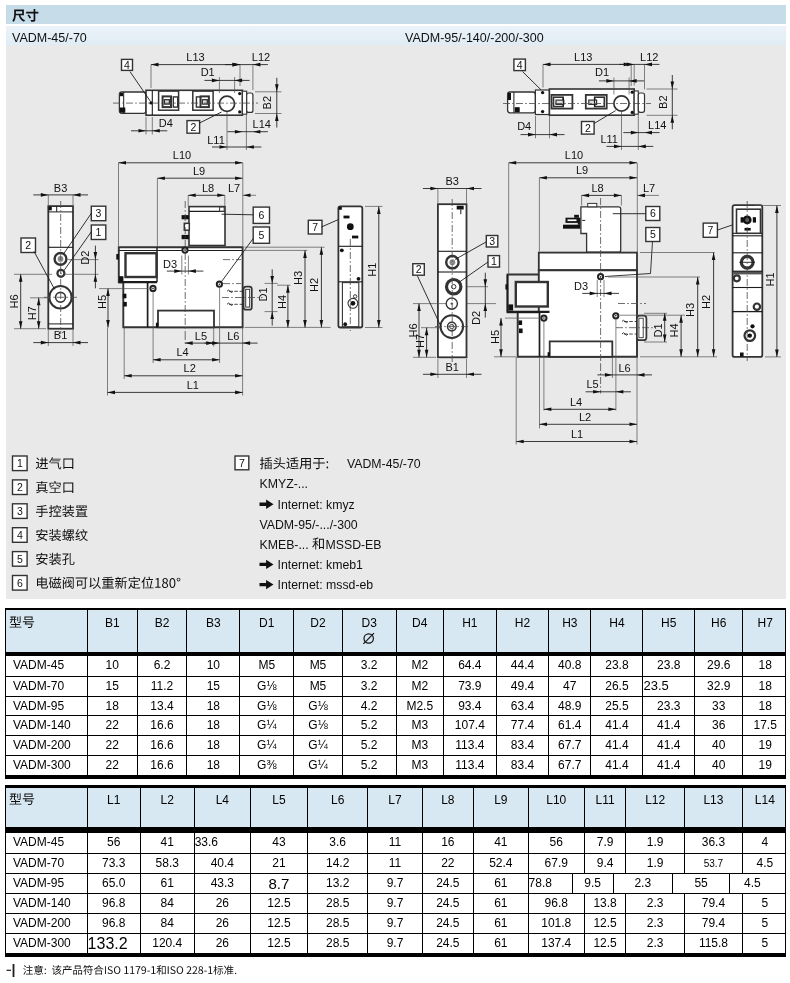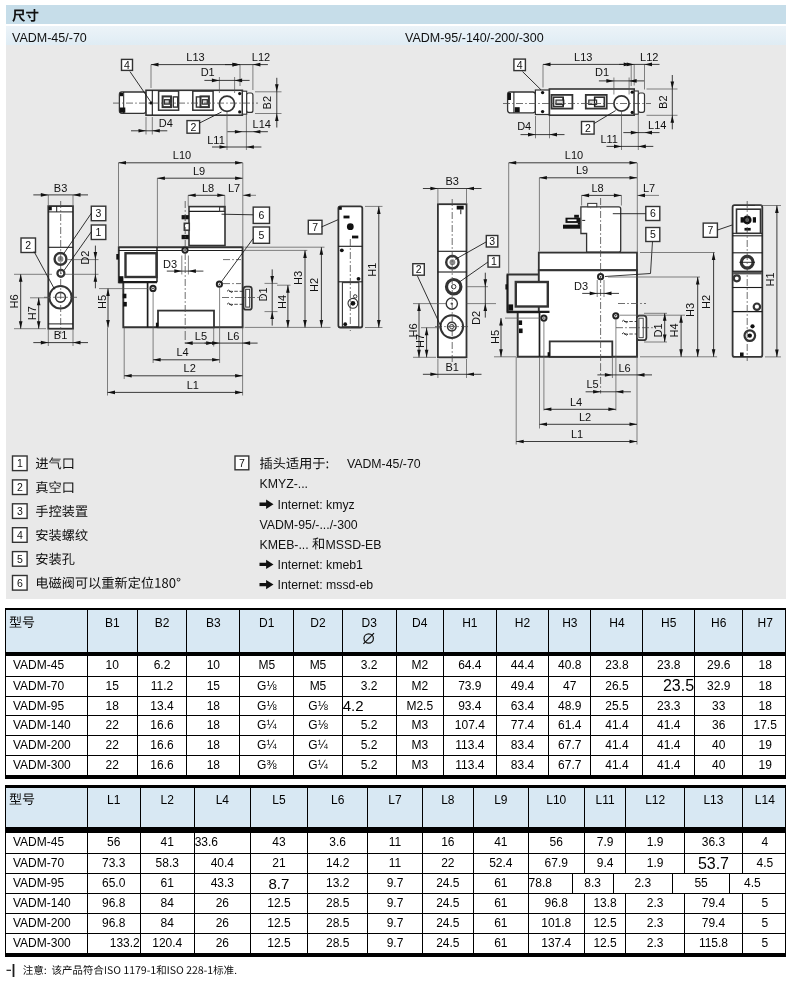--- a/index.html
+++ b/index.html
@@ -56,32 +56,32 @@
         <div style="width:49.8px;border-right:1.3px solid #000;box-sizing:border-box;flex:none;text-align:center;font-size:12px;line-height:18.8px">11.2</div>
         <div style="width:52.9px;border-right:1.3px solid #000;box-sizing:border-box;flex:none;text-align:center;font-size:12px;line-height:18.8px">15</div>
         <div style="width:53.9px;border-right:1.3px solid #000;box-sizing:border-box;flex:none;text-align:center;font-size:12px;line-height:18.8px">G⅛</div>
         <div style="width:48.6px;border-right:1.3px solid #000;box-sizing:border-box;flex:none;text-align:center;font-size:12px;line-height:18.8px">M5</div>
         <div style="width:53.8px;border-right:1.3px solid #000;box-sizing:border-box;flex:none;text-align:center;font-size:12px;line-height:18.8px">3.2</div>
         <div style="width:47.4px;border-right:1.3px solid #000;box-sizing:border-box;flex:none;text-align:center;font-size:12px;line-height:18.8px">M2</div>
         <div style="width:52.8px;border-right:1.3px solid #000;box-sizing:border-box;flex:none;text-align:center;font-size:12px;line-height:18.8px">73.9</div>
         <div style="width:52.5px;border-right:1.3px solid #000;box-sizing:border-box;flex:none;text-align:center;font-size:12px;line-height:18.8px">49.4</div>
         <div style="width:42.1px;border-right:1.3px solid #000;box-sizing:border-box;flex:none;text-align:center;font-size:12px;line-height:18.8px">47</div>
         <div style="width:52.1px;border-right:1.3px solid #000;box-sizing:border-box;flex:none;text-align:center;font-size:12px;line-height:18.8px">26.5</div>
-        <div style="width:51.6px;border-right:1.3px solid #000;box-sizing:border-box;flex:none;text-align:right;font-size:16px;line-height:18.8px">23.5</div>
+        <div style="width:51.6px;border-right:1.3px solid #000;box-sizing:border-box;flex:none;text-align:left;font-size:13px;line-height:18.8px">23.5</div>
         <div style="width:48.4px;border-right:1.3px solid #000;box-sizing:border-box;flex:none;text-align:center;font-size:12px;line-height:18.8px">32.9</div>
         <div style="width:43.5px;box-sizing:border-box;flex:none;text-align:center;font-size:12px;line-height:18.8px">18</div>
       </div>
       <div style="display:flex;height:19.8px;border-top:1px solid #000;box-sizing:border-box">
         <div style="width:82px;border-right:1.3px solid #000;box-sizing:border-box;flex:none;padding-left:7px;text-align:left;font-size:12px;line-height:18.8px">VADM-95</div>
         <div style="width:49.6px;border-right:1.3px solid #000;box-sizing:border-box;flex:none;text-align:center;font-size:12px;line-height:18.8px">18</div>
         <div style="width:49.8px;border-right:1.3px solid #000;box-sizing:border-box;flex:none;text-align:center;font-size:12px;line-height:18.8px">13.4</div>
         <div style="width:52.9px;border-right:1.3px solid #000;box-sizing:border-box;flex:none;text-align:center;font-size:12px;line-height:18.8px">18</div>
         <div style="width:53.9px;border-right:1.3px solid #000;box-sizing:border-box;flex:none;text-align:center;font-size:12px;line-height:18.8px">G⅛</div>
         <div style="width:48.6px;border-right:1.3px solid #000;box-sizing:border-box;flex:none;text-align:center;font-size:12px;line-height:18.8px">G⅛</div>
-        <div style="width:53.8px;border-right:1.3px solid #000;box-sizing:border-box;flex:none;font-size:15px;line-height:18.8px">4.2</div>
+        <div style="width:53.8px;border-right:1.3px solid #000;box-sizing:border-box;flex:none;text-align:center;font-size:12px;line-height:18.8px">4.2</div>
         <div style="width:47.4px;border-right:1.3px solid #000;box-sizing:border-box;flex:none;text-align:center;font-size:12px;line-height:18.8px">M2.5</div>
         <div style="width:52.8px;border-right:1.3px solid #000;box-sizing:border-box;flex:none;text-align:center;font-size:12px;line-height:18.8px">93.4</div>
         <div style="width:52.5px;border-right:1.3px solid #000;box-sizing:border-box;flex:none;text-align:center;font-size:12px;line-height:18.8px">63.4</div>
         <div style="width:42.1px;border-right:1.3px solid #000;box-sizing:border-box;flex:none;text-align:center;font-size:12px;line-height:18.8px">48.9</div>
         <div style="width:52.1px;border-right:1.3px solid #000;box-sizing:border-box;flex:none;text-align:center;font-size:12px;line-height:18.8px">25.5</div>
         <div style="width:51.6px;border-right:1.3px solid #000;box-sizing:border-box;flex:none;text-align:center;font-size:12px;line-height:18.8px">23.3</div>
         <div style="width:48.4px;border-right:1.3px solid #000;box-sizing:border-box;flex:none;text-align:center;font-size:12px;line-height:18.8px">33</div>
         <div style="width:43.5px;box-sizing:border-box;flex:none;text-align:center;font-size:12px;line-height:18.8px">18</div>
       </div>
       <div style="display:flex;height:19.8px;border-top:1px solid #000;box-sizing:border-box">
@@ -176,35 +176,35 @@
         <div style="width:53.9px;border-right:1.3px solid #000;box-sizing:border-box;flex:none;text-align:center;font-size:12px;line-height:19px">58.3</div>
         <div style="width:56.3px;border-right:1.3px solid #000;box-sizing:border-box;flex:none;text-align:center;font-size:12px;line-height:19px">40.4</div>
         <div style="width:56.9px;border-right:1.3px solid #000;box-sizing:border-box;flex:none;text-align:center;font-size:12px;line-height:19px">21</div>
         <div style="width:60.6px;border-right:1.3px solid #000;box-sizing:border-box;flex:none;text-align:center;font-size:12px;line-height:19px">14.2</div>
         <div style="width:54.1px;border-right:1.3px solid #000;box-sizing:border-box;flex:none;text-align:center;font-size:12px;line-height:19px">11</div>
         <div style="width:51.6px;border-right:1.3px solid #000;box-sizing:border-box;flex:none;text-align:center;font-size:12px;line-height:19px">22</div>
         <div style="width:54.4px;border-right:1.3px solid #000;box-sizing:border-box;flex:none;text-align:center;font-size:12px;line-height:19px">52.4</div>
         <div style="width:56.4px;border-right:1.3px solid #000;box-sizing:border-box;flex:none;text-align:center;font-size:12px;line-height:19px">67.9</div>
         <div style="width:41.3px;border-right:1.3px solid #000;box-sizing:border-box;flex:none;text-align:center;font-size:12px;line-height:19px">9.4</div>
         <div style="width:58.9px;border-right:1.3px solid #000;box-sizing:border-box;flex:none;text-align:center;font-size:12px;line-height:19px">1.9</div>
-        <div style="width:57.7px;border-right:1.3px solid #000;box-sizing:border-box;flex:none;text-align:center;font-size:16px;line-height:19px">53.7</div>
+        <div style="width:57.7px;border-right:1.3px solid #000;box-sizing:border-box;flex:none;text-align:center;font-size:10px;line-height:19px">53.7</div>
         <div style="width:44.1px;box-sizing:border-box;flex:none;text-align:center;font-size:12px;line-height:19px">4.5</div>
       </div>
       <div style="display:flex;height:20px;border-top:1px solid #000;box-sizing:border-box">
         <div style="width:81.6px;border-right:1.3px solid #000;box-sizing:border-box;flex:none;padding-left:7px;text-align:left;font-size:12px;line-height:19px">VADM-95</div>
         <div style="width:53.2px;border-right:1.3px solid #000;box-sizing:border-box;flex:none;text-align:center;font-size:12px;line-height:19px">65.0</div>
         <div style="width:53.9px;border-right:1.3px solid #000;box-sizing:border-box;flex:none;text-align:center;font-size:12px;line-height:19px">61</div>
         <div style="width:56.3px;border-right:1.3px solid #000;box-sizing:border-box;flex:none;text-align:center;font-size:12px;line-height:19px">43.3</div>
         <div style="width:56.9px;border-right:1.3px solid #000;box-sizing:border-box;flex:none;text-align:center;font-size:15px;line-height:19px">8.7</div>
         <div style="width:60.6px;border-right:1.3px solid #000;box-sizing:border-box;flex:none;text-align:center;font-size:12px;line-height:19px">13.2</div>
         <div style="width:54.1px;border-right:1.3px solid #000;box-sizing:border-box;flex:none;text-align:center;font-size:12px;line-height:19px">9.7</div>
         <div style="width:51.6px;border-right:1.3px solid #000;box-sizing:border-box;flex:none;text-align:center;font-size:12px;line-height:19px">24.5</div>
         <div style="width:54.4px;border-right:1.3px solid #000;box-sizing:border-box;flex:none;text-align:center;font-size:12px;line-height:19px">61</div>
         <div style="width:44px;border-right:1.3px solid #000;box-sizing:border-box;flex:none;text-align:left;font-size:12px;line-height:19px">78.8</div>
-        <div style="width:41.3px;border-right:1.3px solid #000;box-sizing:border-box;flex:none;text-align:center;font-size:12px;line-height:19px">8.3</div>
+        <div style="width:41.3px;border-right:1.3px solid #000;box-sizing:border-box;flex:none;text-align:center;font-size:12px;line-height:19px">9.5</div>
         <div style="width:58.9px;border-right:1.3px solid #000;box-sizing:border-box;flex:none;text-align:center;font-size:12px;line-height:19px">2.3</div>
         <div style="width:57.7px;border-right:1.3px solid #000;box-sizing:border-box;flex:none;text-align:center;font-size:12px;line-height:19px">55</div>
         <div style="width:44.1px;box-sizing:border-box;flex:none;text-align:center;font-size:12px;line-height:19px">4.5</div>
       </div>
       <div style="display:flex;height:20px;border-top:1px solid #000;box-sizing:border-box">
         <div style="width:81.6px;border-right:1.3px solid #000;box-sizing:border-box;flex:none;padding-left:7px;text-align:left;font-size:12px;line-height:19px">VADM-140</div>
         <div style="width:53.2px;border-right:1.3px solid #000;box-sizing:border-box;flex:none;text-align:center;font-size:12px;line-height:19px">96.8</div>
         <div style="width:53.9px;border-right:1.3px solid #000;box-sizing:border-box;flex:none;text-align:center;font-size:12px;line-height:19px">84</div>
         <div style="width:56.3px;border-right:1.3px solid #000;box-sizing:border-box;flex:none;text-align:center;font-size:12px;line-height:19px">26</div>
         <div style="width:56.9px;border-right:1.3px solid #000;box-sizing:border-box;flex:none;text-align:center;font-size:12px;line-height:19px">12.5</div>
@@ -229,21 +229,21 @@
         <div style="width:51.6px;border-right:1.3px solid #000;box-sizing:border-box;flex:none;text-align:center;font-size:12px;line-height:19px">24.5</div>
         <div style="width:54.4px;border-right:1.3px solid #000;box-sizing:border-box;flex:none;text-align:center;font-size:12px;line-height:19px">61</div>
         <div style="width:56.4px;border-right:1.3px solid #000;box-sizing:border-box;flex:none;text-align:center;font-size:12px;line-height:19px">101.8</div>
         <div style="width:41.3px;border-right:1.3px solid #000;box-sizing:border-box;flex:none;text-align:center;font-size:12px;line-height:19px">12.5</div>
         <div style="width:58.9px;border-right:1.3px solid #000;box-sizing:border-box;flex:none;text-align:center;font-size:12px;line-height:19px">2.3</div>
         <div style="width:57.7px;border-right:1.3px solid #000;box-sizing:border-box;flex:none;text-align:center;font-size:12px;line-height:19px">79.4</div>
         <div style="width:44.1px;box-sizing:border-box;flex:none;text-align:center;font-size:12px;line-height:19px">5</div>
       </div>
       <div style="display:flex;height:20px;border-top:1px solid #000;box-sizing:border-box">
         <div style="width:81.6px;border-right:1.3px solid #000;box-sizing:border-box;flex:none;padding-left:7px;text-align:left;font-size:12px;line-height:19px">VADM-300</div>
-        <div style="width:53.2px;border-right:1.3px solid #000;box-sizing:border-box;flex:none;text-align:right;font-size:12px;line-height:19px">133.2</div>
+        <div style="width:53.2px;border-right:1.3px solid #000;box-sizing:border-box;flex:none;text-align:left;font-size:16px;line-height:19px">133.2</div>
         <div style="width:53.9px;border-right:1.3px solid #000;box-sizing:border-box;flex:none;text-align:center;font-size:12px;line-height:19px">120.4</div>
         <div style="width:56.3px;border-right:1.3px solid #000;box-sizing:border-box;flex:none;text-align:center;font-size:12px;line-height:19px">26</div>
         <div style="width:56.9px;border-right:1.3px solid #000;box-sizing:border-box;flex:none;text-align:center;font-size:12px;line-height:19px">12.5</div>
         <div style="width:60.6px;border-right:1.3px solid #000;box-sizing:border-box;flex:none;text-align:center;font-size:12px;line-height:19px">28.5</div>
         <div style="width:54.1px;border-right:1.3px solid #000;box-sizing:border-box;flex:none;text-align:center;font-size:12px;line-height:19px">9.7</div>
         <div style="width:51.6px;border-right:1.3px solid #000;box-sizing:border-box;flex:none;text-align:center;font-size:12px;line-height:19px">24.5</div>
         <div style="width:54.4px;border-right:1.3px solid #000;box-sizing:border-box;flex:none;text-align:center;font-size:12px;line-height:19px">61</div>
         <div style="width:56.4px;border-right:1.3px solid #000;box-sizing:border-box;flex:none;text-align:center;font-size:12px;line-height:19px">137.4</div>
         <div style="width:41.3px;border-right:1.3px solid #000;box-sizing:border-box;flex:none;text-align:center;font-size:12px;line-height:19px">12.5</div>
         <div style="width:58.9px;border-right:1.3px solid #000;box-sizing:border-box;flex:none;text-align:center;font-size:12px;line-height:19px">2.3</div>

